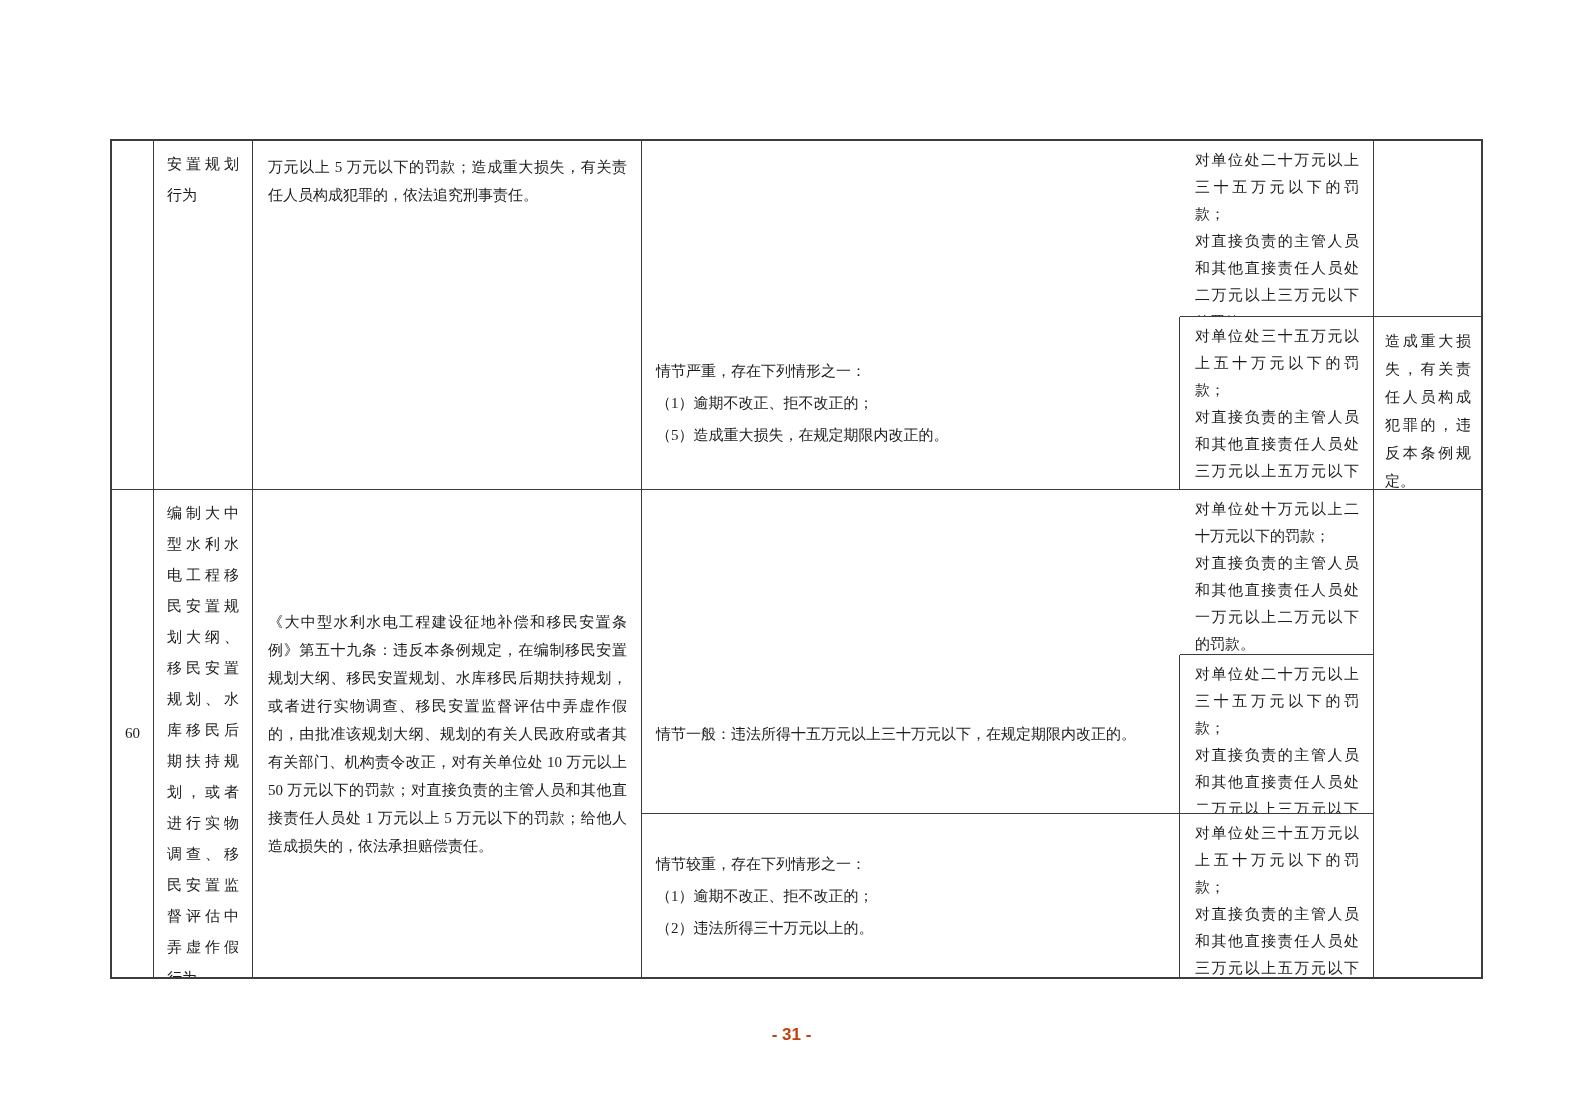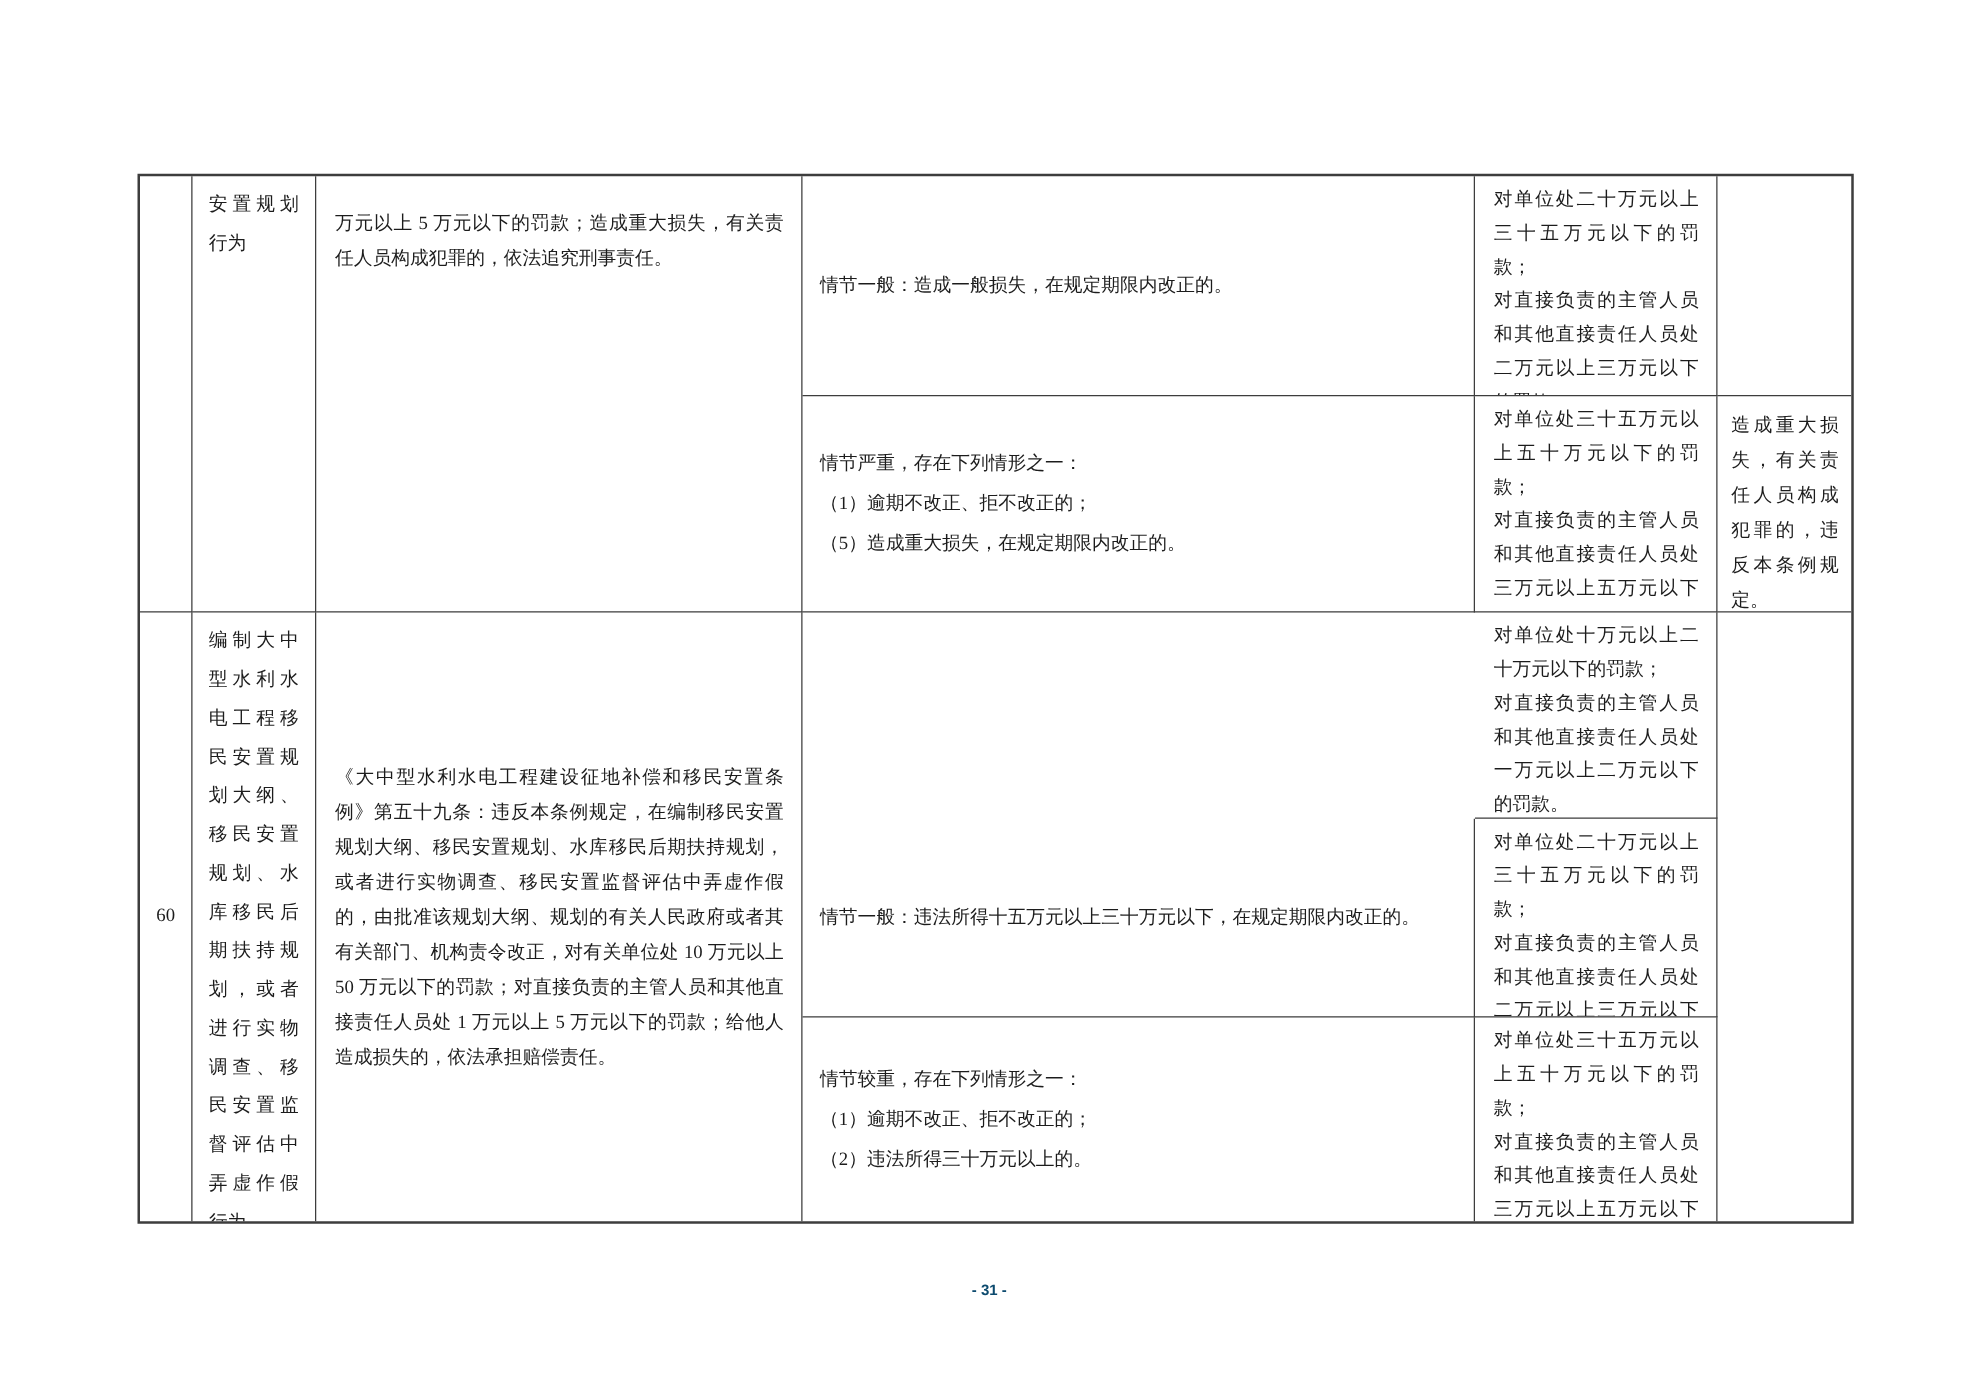--- a/index.html
+++ b/index.html
@@ -35,21 +35,21 @@
   
   .num{
     display:flex;align-items:center;justify-content:center;
   }
   .viol{
     padding:8px 13px 0 13px;
     line-height:31px;
     text-align:justify;
   }
   .legal{
-    padding:24px 14px 0 15px;
+    padding:12px 14px 0 15px;
     line-height:28px;
     text-align:justify;
   }
   .legal-mid{
     display:flex;flex-direction:column;justify-content:center;
     padding-top:0;
   }
   .circ{
     display:flex;flex-direction:column;justify-content:center;
     padding:0 16px 0 14px;
@@ -64,37 +64,36 @@
   }
   .note{
     padding:10px 10px 0 11px;
     line-height:28px;
     text-align:justify;
   }
   .page-number{
     position:absolute;left:0;top:1025px;width:100%;
     text-align:center;
     font-family:"Liberation Sans","DejaVu Sans",sans-serif;
-    font-weight:bold;font-size:12px;color:#0c4a6e;
+    font-weight:bold;font-size:17px;color:#c2410c;
   }
 </style>
 </head>
 <body>
 
 <div class="page">
 
   <div class="penalty-table">
 
     <div class="cell c1 r12 br bb num"></div>
 
     <div class="cell c2 r12 br bb viol">安置规划行为</div>
 
     <div class="cell c3 r12 br bb legal">万元以上 5 万元以下的罚款；造成重大损失，有关责任人员构成犯罪的，依法追究刑事责任。</div>
 
-    <div class="cell c4 r1 br bb circ">情节一般：造成一般损失，在规定期限内改正的。</div>
 
     <div class="cell c5 r1 br bb pen">对单位处二十万元以上三十五万元以下的罚款；
 对直接负责的主管人员和其他直接责任人员处二万元以上三万元以下的罚款。</div>
 
     <div class="cell c6 r1 bb note"></div>
 
     <div class="cell c4 r2 br bb circ">情节严重，存在下列情形之一：
 （1）逾期不改正、拒不改正的；
 （5）造成重大损失，在规定期限内改正的。</div>
 

